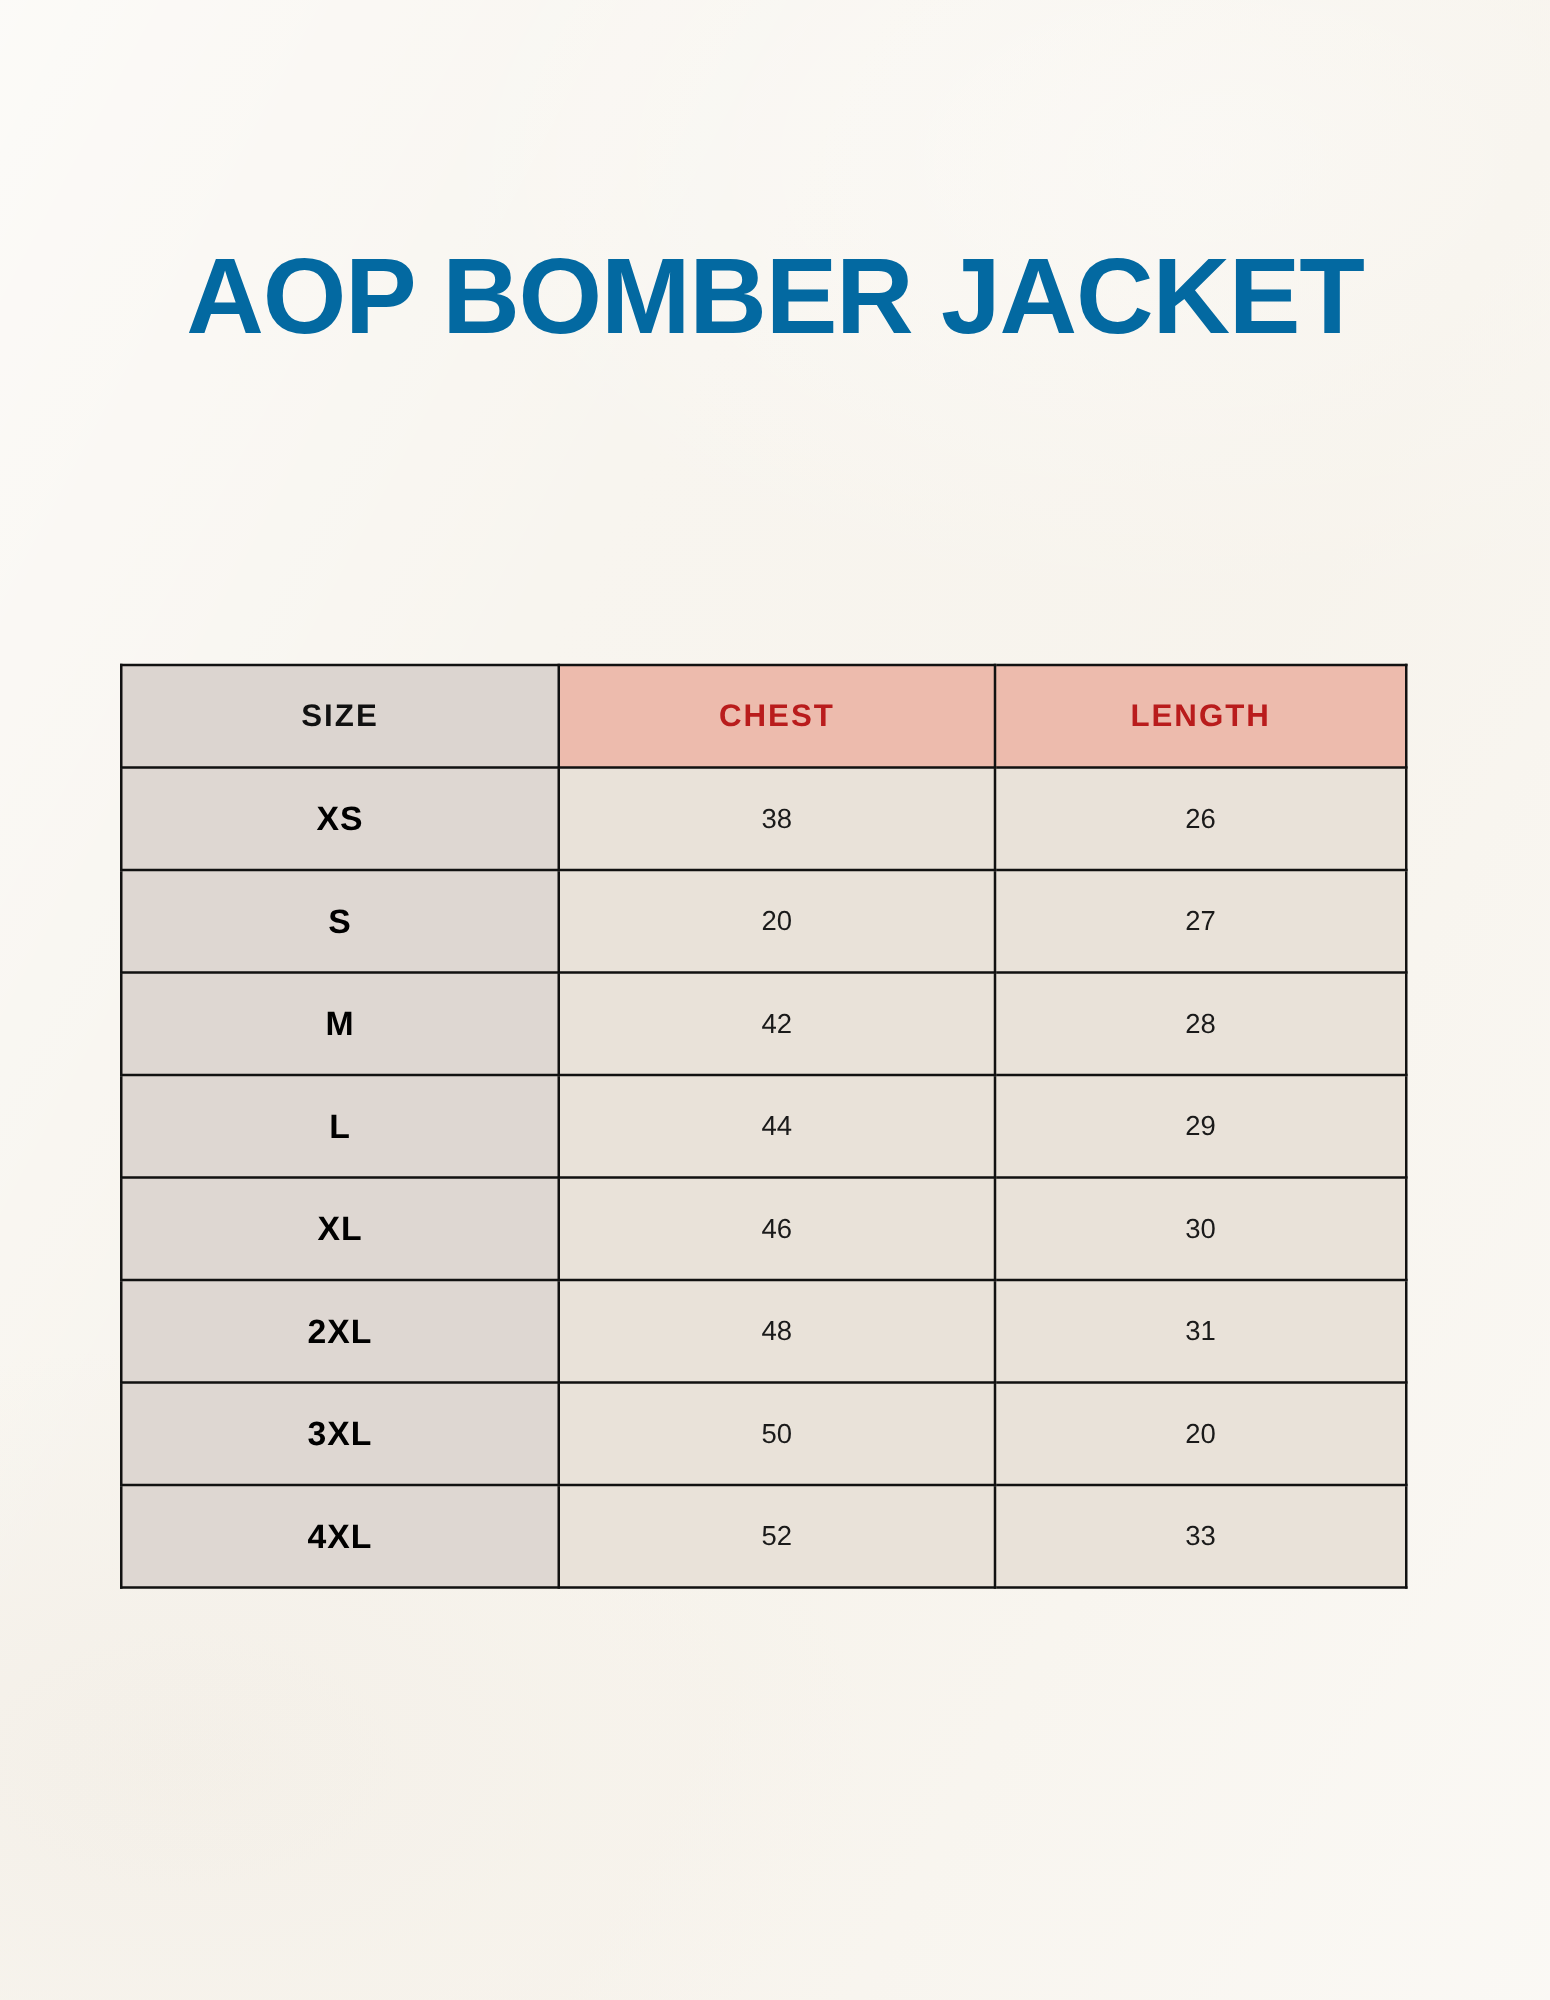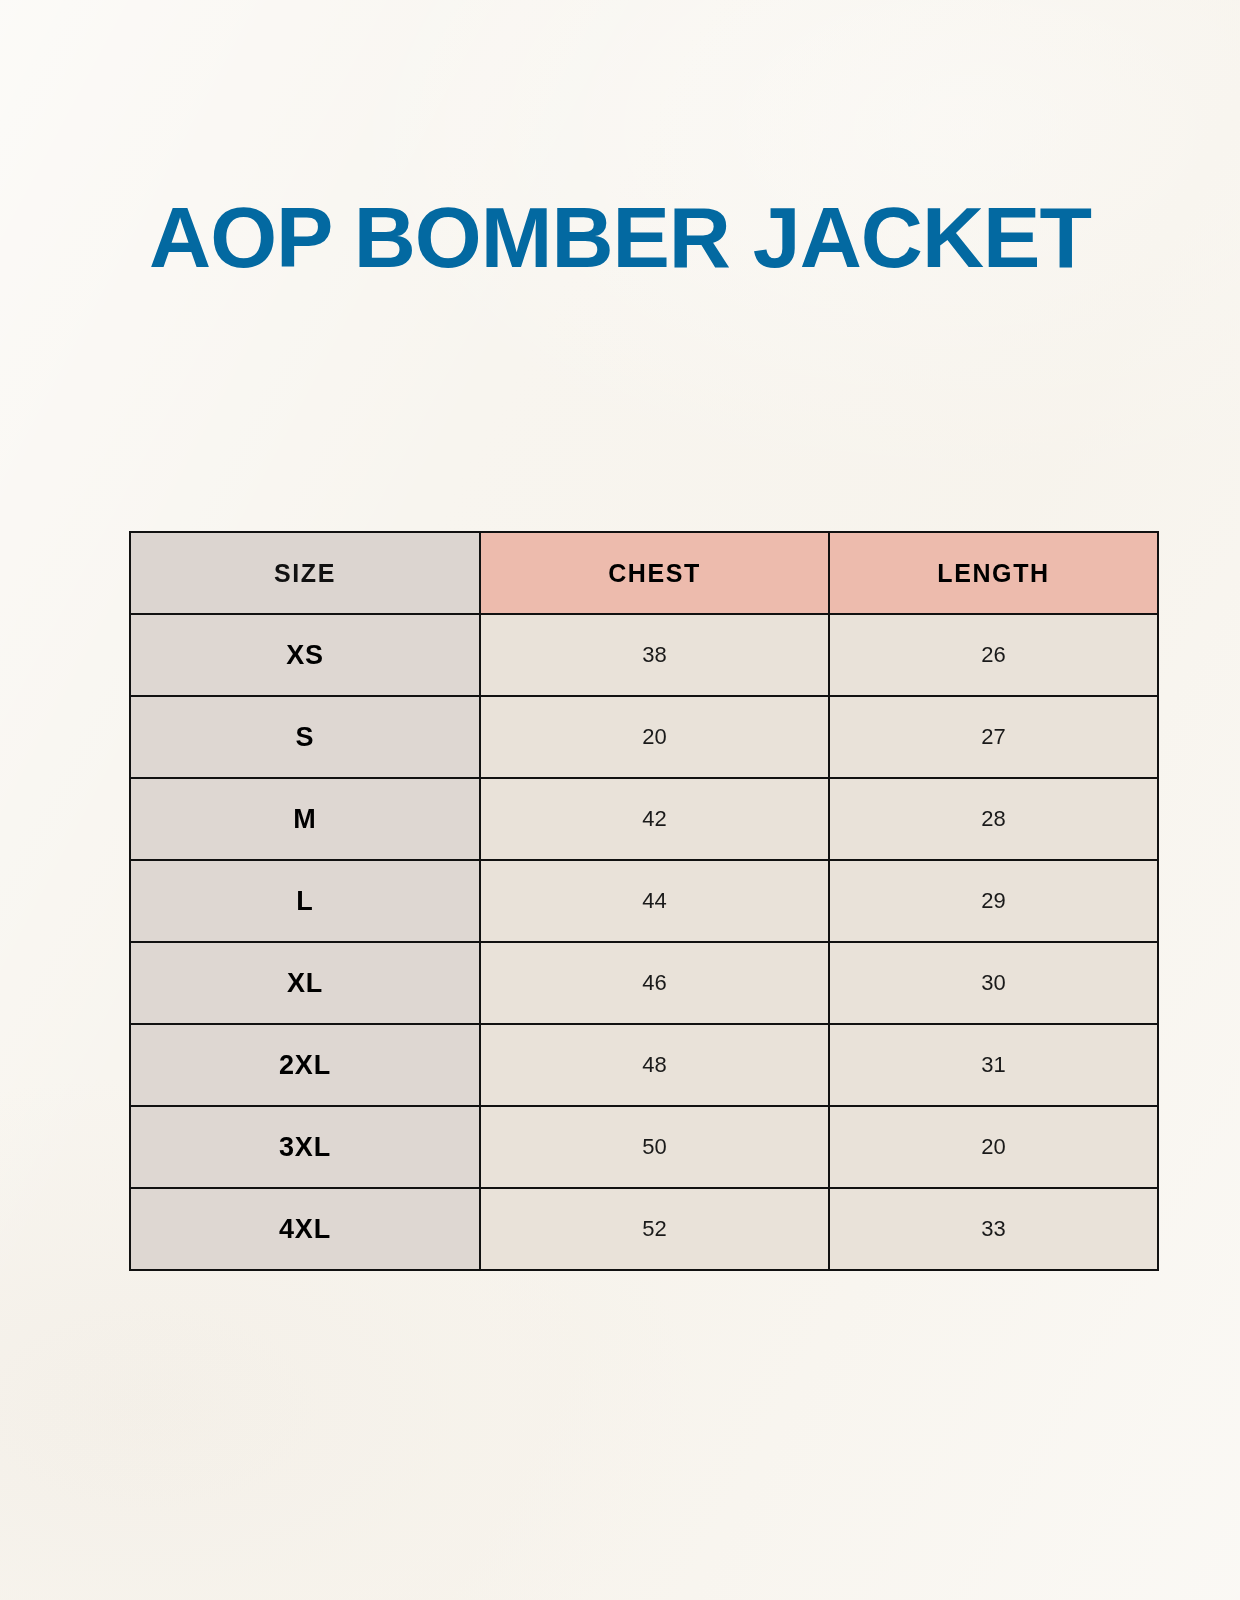--- a/index.html
+++ b/index.html
@@ -77,21 +77,20 @@
   .table-wrap {
     position: absolute;
     left: 96px;
     top: 531px;
     width: 1028px;
   }
   table.size-table {
     border-collapse: collapse;
     width: 1028px;
     table-layout: fixed;
-    margin-left: 33px;
   }
   table.size-table col.c-size   { width: 350px; }
   table.size-table col.c-chest  { width: 349px; }
   table.size-table col.c-length { width: 329px; }
 
   table.size-table th,
   table.size-table td {
     border: 2px solid #111111;
     height: 80px;
     text-align: center;
@@ -103,21 +102,21 @@
     font-size: 25px;
     font-weight: bold;
     letter-spacing: 1.6px;
     color: #111111;
   }
   th.head-meas {
     background: #edbbad;
     font-size: 25px;
     font-weight: bold;
     letter-spacing: 1.6px;
-    color: #000000;
+    color: #b91c1c;
   }
   td.cell-size {
     background: #ded7d2;
     font-size: 27px;
     font-weight: bold;
     letter-spacing: 0.8px;
     color: #000000;
   }
   td.cell-val {
     background: #e9e2d9;

